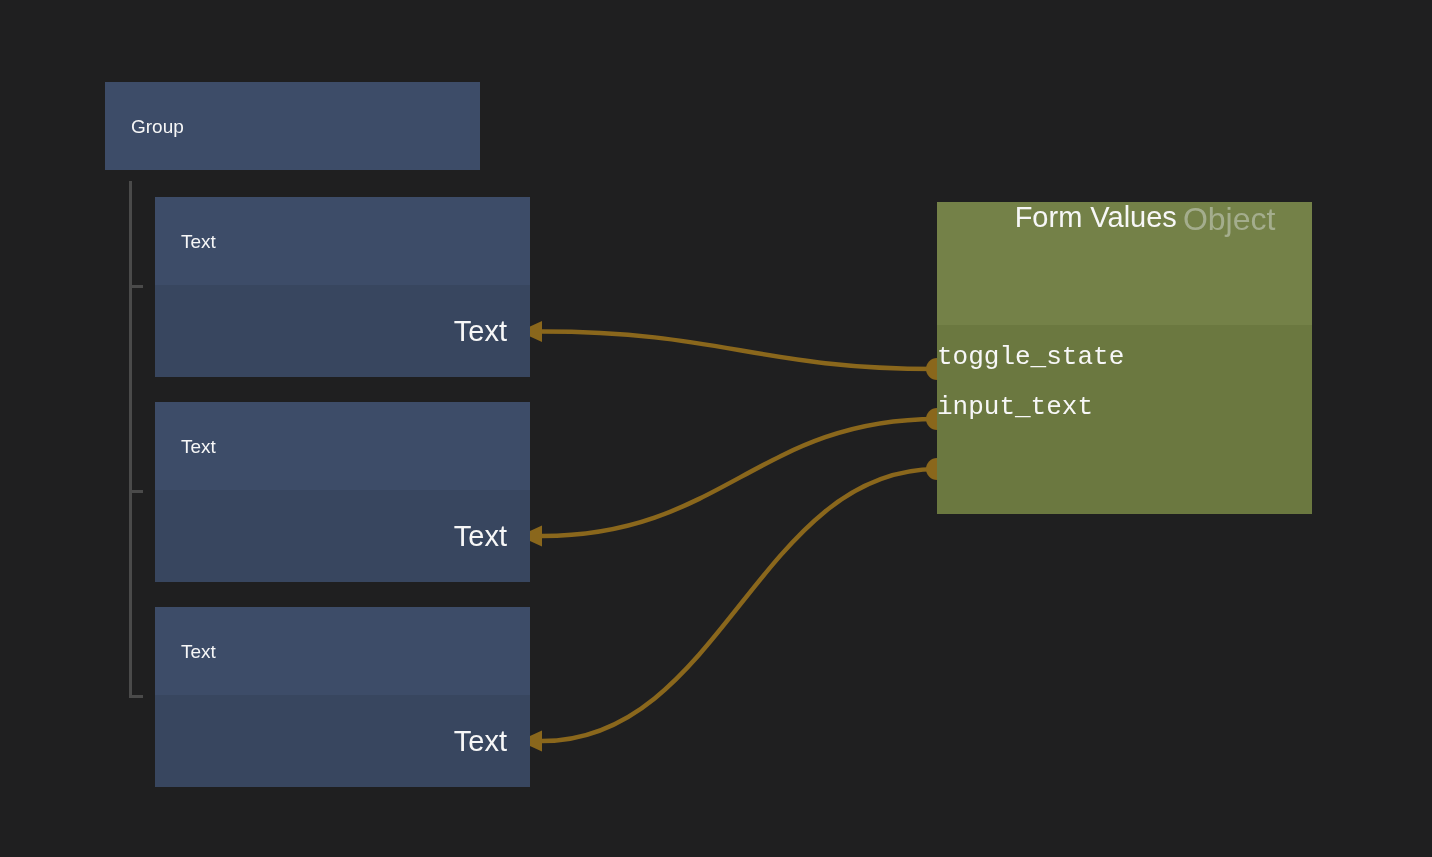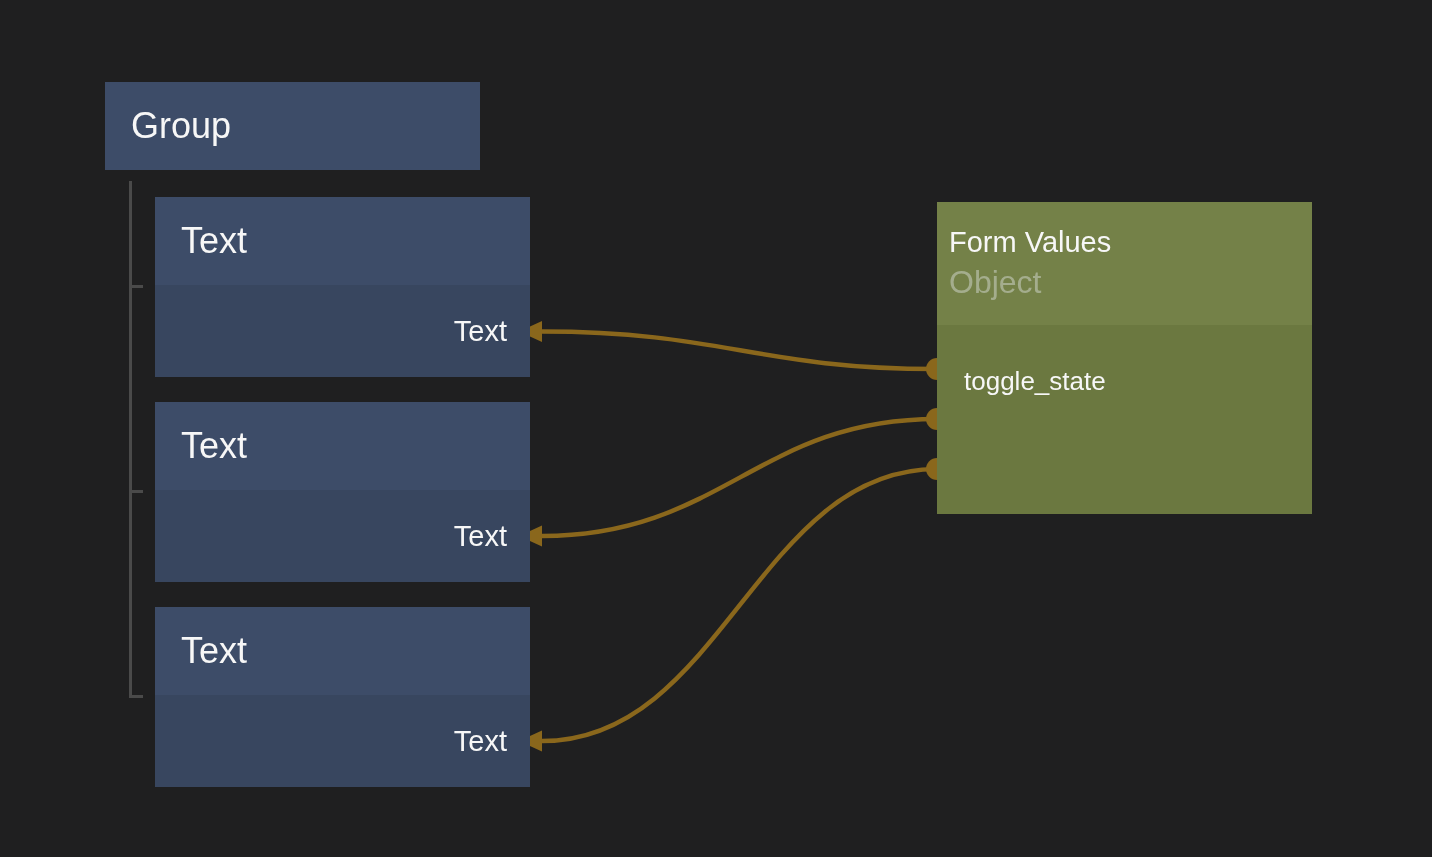--- a/index.html
+++ b/index.html
@@ -42,49 +42,49 @@
   .tick-2{top:490px;}
   .tick-3{top:695px;}
 
   .node{position:absolute;width:375px;}
   .group-node{
     left:105px;top:82px;height:88px;
     background:var(--node-blue-header);
     display:flex;align-items:center;padding-left:26px;
   }
   .node-title{
-    color:var(--text-primary);font-size:36px;line-height:1;
+    color:var(--text-primary);font-size:19px;line-height:1;
   }
   .text-node{left:155px;height:137px;}
   .tn-1{top:197px;} .tn-2{top:402px;} .tn-3{top:607px;}
   .text-node .node-header{
     height:88px;background:var(--node-blue-header);
     display:flex;align-items:center;padding-left:26px;
   }
   .text-node .node-body{
     height:92px;background:var(--node-blue-body);
     display:flex;align-items:center;justify-content:flex-end;
     padding-right:23px;
   }
   .port-label{color:var(--text-primary);font-size:29px;line-height:1;}
 
   .form-node{left:937px;top:202px;height:312px;}
   .form-header{
     height:123px;background:var(--node-green-header);
-    display:flex;flex-direction:column;justify-content:center;
-    padding-left:12px;gap:6px;
+    display:flex;flex-direction:row;justify-content:center;
+    padding-left:41px;gap:6px;
   }
   .form-title{color:var(--text-primary);font-size:29px;line-height:1.1;}
   .form-subtitle{color:var(--text-subtitle);font-size:32px;line-height:1.1;}
   .form-body{
     height:189px;background:var(--node-green-body);
     padding-top:19px;
   }
   .output-row{
-    height:50px;display:flex;align-items:flex-end;padding-left:27px;
+    height:50px;display:flex;align-items:flex-start;font-family:Liberation Mono, monospace;
   }
   .output-label{color:var(--text-primary);font-size:26px;line-height:1;}
 </style>
 </head>
 <body>
 
 <div class="canvas">
 
   <svg class="wire-layer" width="1432" height="857" viewBox="0 0 1432 857">
     <g>
@@ -142,16 +142,19 @@
 
   <div class="node form-node">
     <div class="form-header">
       <div class="form-title">Form Values</div>
       <div class="form-subtitle">Object</div>
     </div>
     <div class="form-body">
       <div class="output-row">
         <span class="output-label">toggle_state</span>
       </div>
+      <div class="output-row">
+        <span class="output-label">input_text</span>
+      </div>
     </div>
   </div>
 
 </div>
 
 </body></html>

